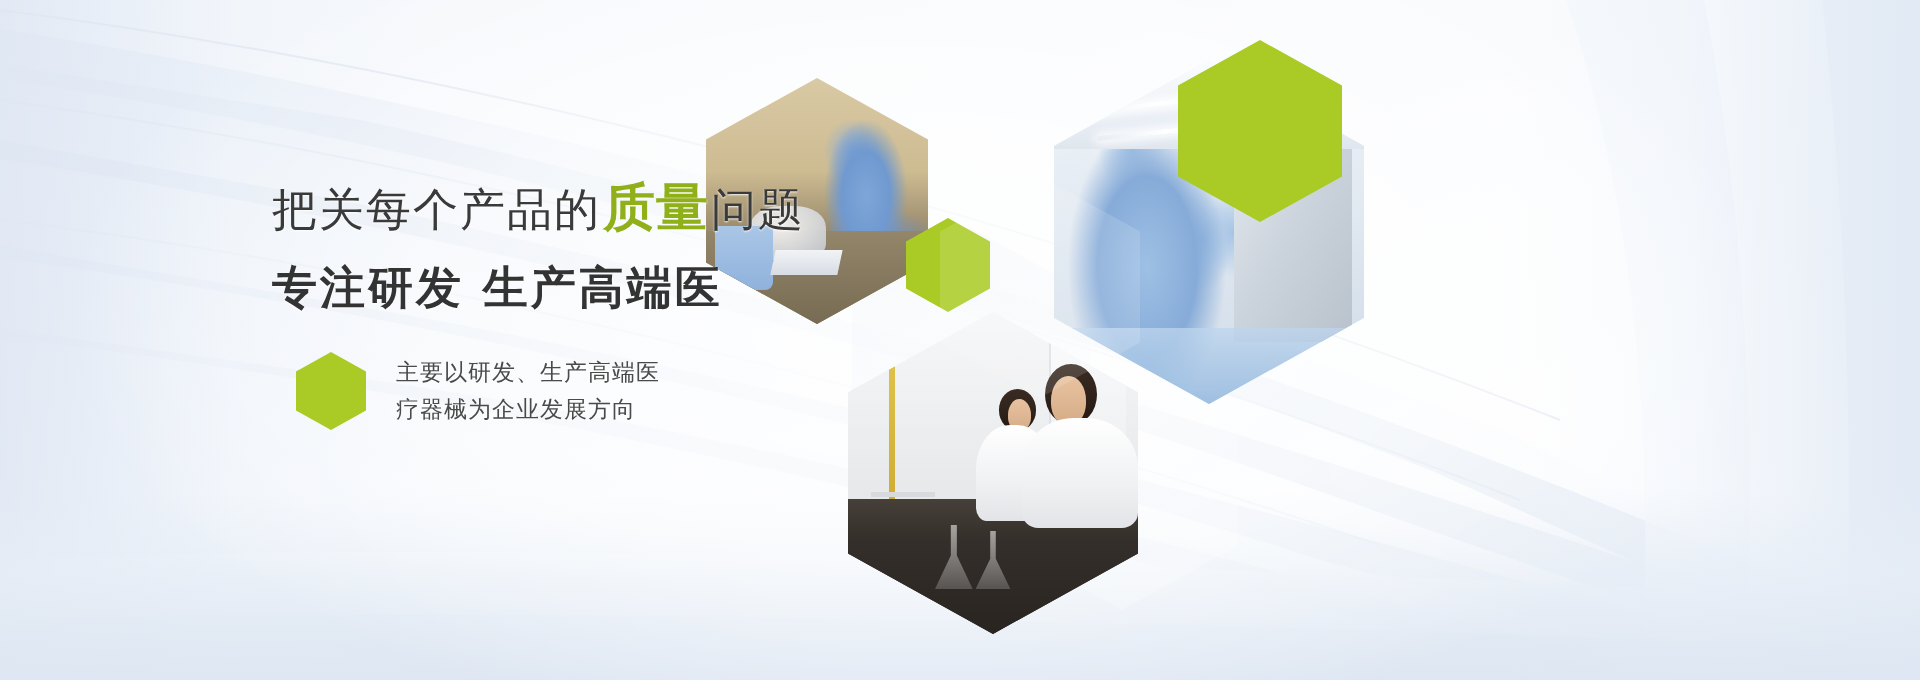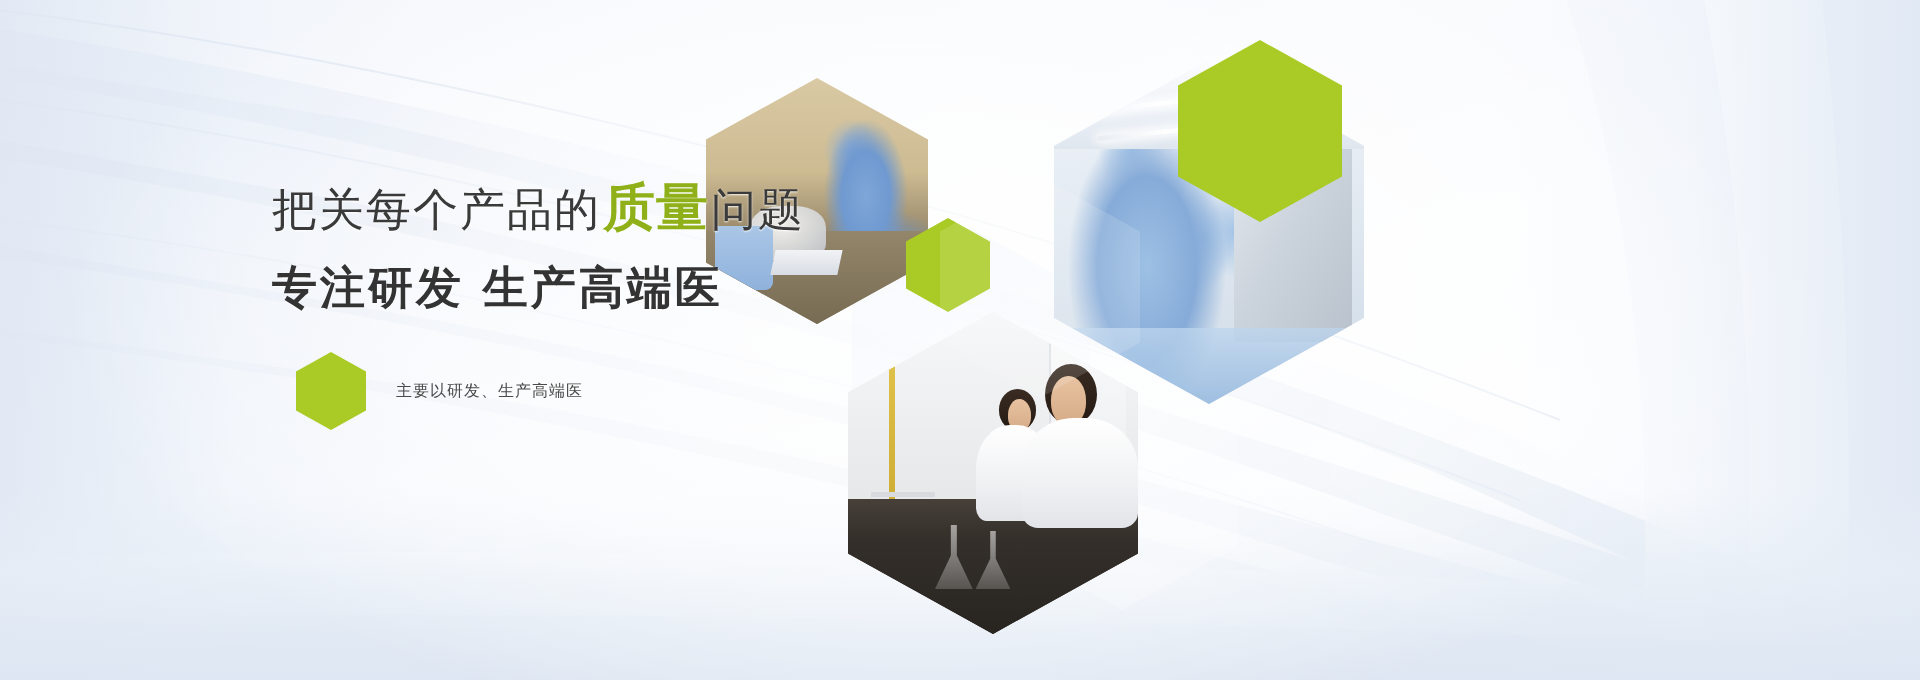--- a/index.html
+++ b/index.html
@@ -56,21 +56,21 @@
   .desc-row{
     position:absolute;left:296px;top:352px;
     display:flex;align-items:center;gap:30px;
   }
   .hexbullet{
     width:70px;height:78px;flex:none;
     background:#aacb26;
     clip-path:polygon(50% 0%,100% 25%,100% 75%,50% 100%,0% 75%,0% 25%);
   }
   .desc{
-    font-size:16px;line-height:1.6;letter-spacing:1px;color:#4a4a4a;
+    font-size:23px;line-height:1.6;letter-spacing:1px;color:#4a4a4a;
     text-shadow:0 1px 2px rgba(255,255,255,.85);
   }
   .desc div{white-space:nowrap;}
 
   
   .collage{position:absolute;left:0;top:0;width:1920px;height:680px;}
   .hex{
     position:absolute;
     clip-path:polygon(50% 0%,100% 25%,100% 75%,50% 100%,0% 75%,0% 25%);
     overflow:hidden;
@@ -305,16 +305,17 @@
 
   <div class="copy">
     <div class="headline"><span>把关每个产品的</span><span class="hl">质量</span><span>问题</span></div>
     <div class="subhead">专注研发 生产高端医</div>
   </div>
 
   <div class="desc-row">
     <div class="hexbullet"></div>
     <div class="desc">
       <div>主要以研发、生产高端医</div>
+      <div>疗器械为企业发展方向</div>
     </div>
   </div>
 
 </div>
 
 </body></html>

